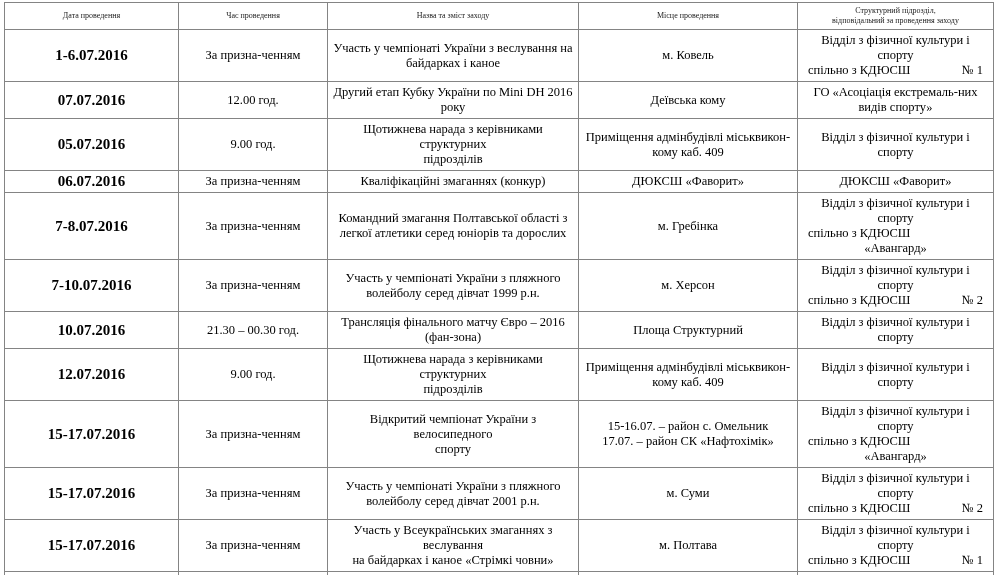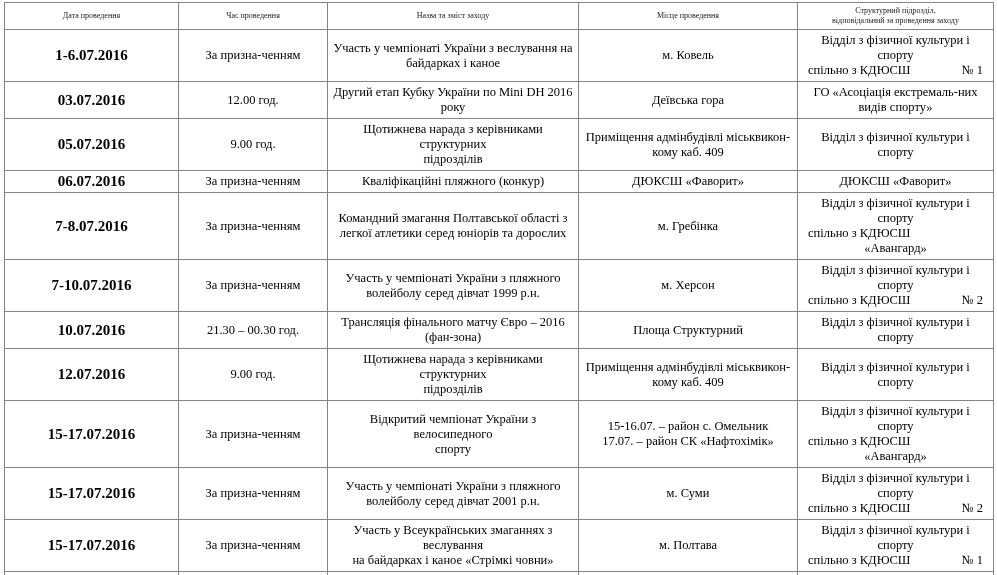--- a/index.html
+++ b/index.html
@@ -98,28 +98,28 @@
           </td>
           <td>
             <div class="line">Відділ з фізичної культури і спорту</div>
             <div class="line jline">
               <span>спільно з КДЮСШ</span>
               <span>№ 1</span>
             </div>
           </td>
         </tr>
         <tr>
-          <td class="date-cell">03.07.2016</td>
+          <td class="date-cell">07.07.2016</td>
           <td>12.00 год.</td>
           <td>
             <div class="line">Другий етап Кубку України по Mini DH 2016</div>
             <div class="line">року</div>
           </td>
           <td>
-            <div class="line">Деївська гора</div>
+            <div class="line">Деївська кому</div>
           </td>
           <td>
             <div class="line">ГО «Асоціація екстремаль-них</div>
             <div class="line">видів спорту»</div>
           </td>
         </tr>
         <tr>
           <td class="date-cell">05.07.2016</td>
           <td>9.00 год.</td>
           <td>
@@ -131,21 +131,21 @@
             <div class="line">кому каб. 409</div>
           </td>
           <td>
             <div class="line">Відділ з фізичної культури і спорту</div>
           </td>
         </tr>
         <tr>
           <td class="date-cell">06.07.2016</td>
           <td>За призна-ченням</td>
           <td>
-            <div class="line">Кваліфікаційні пляжного (конкур)</div>
+            <div class="line">Кваліфікаційні змаганнях (конкур)</div>
           </td>
           <td>
             <div class="line">ДЮКСШ «Фаворит»</div>
           </td>
           <td>
             <div class="line">ДЮКСШ «Фаворит»</div>
           </td>
         </tr>
         <tr>
           <td class="date-cell">7-8.07.2016</td>

